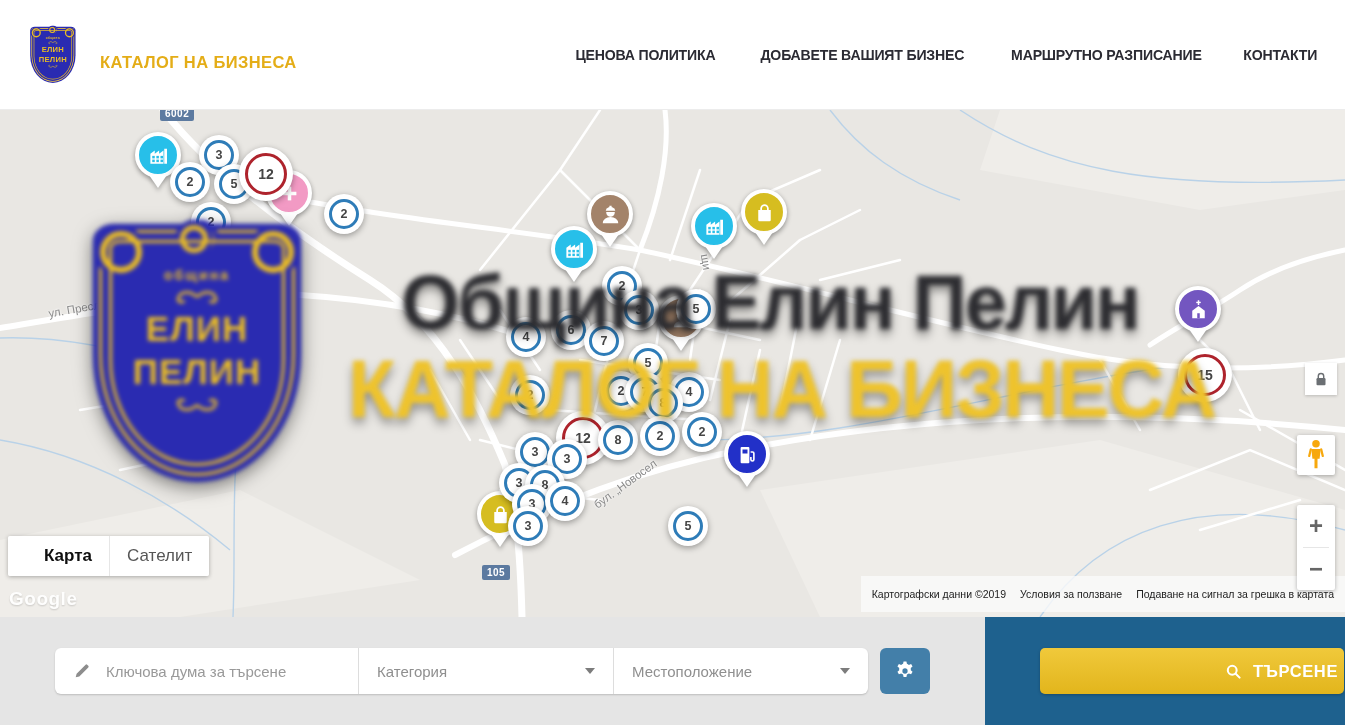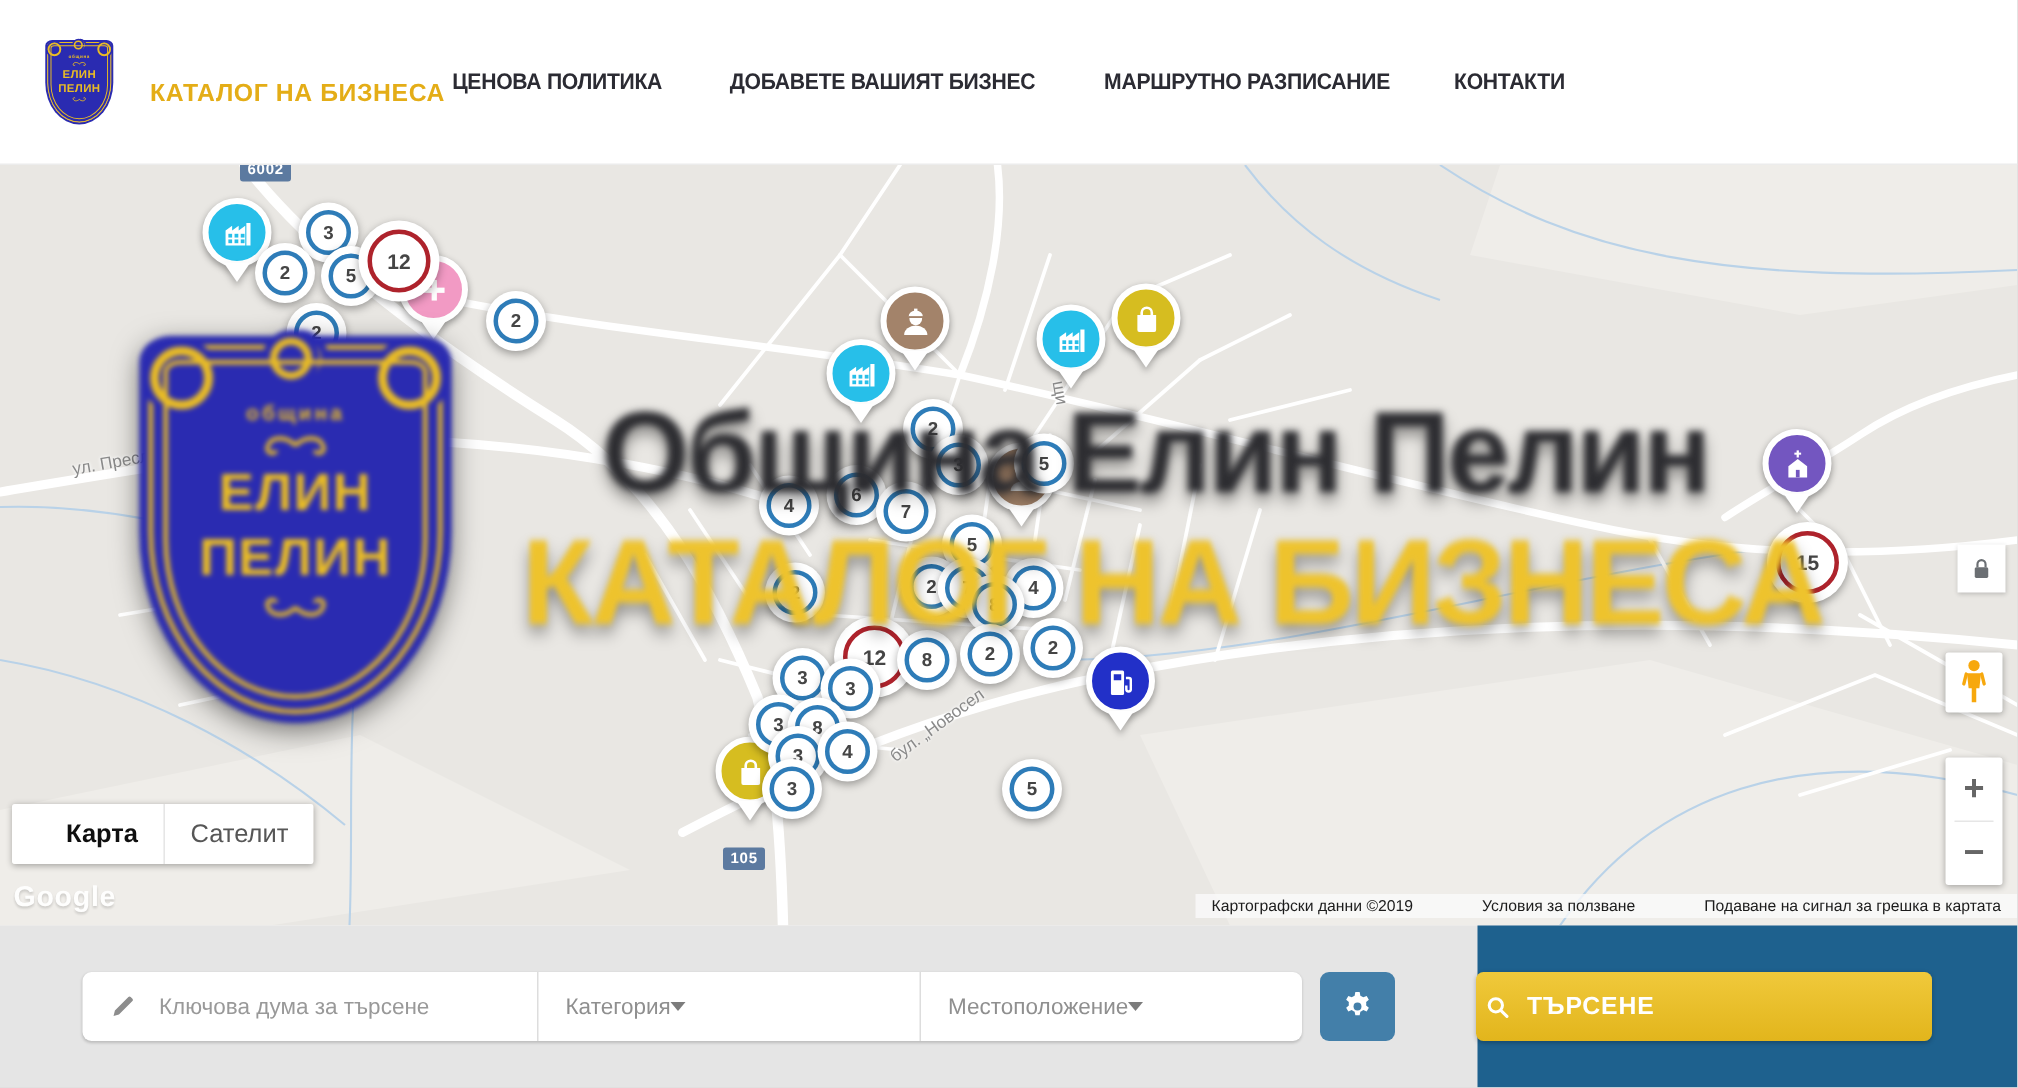--- a/index.html
+++ b/index.html
@@ -2,21 +2,21 @@
 <html><head>
 <meta charset="utf-8">
 <style>
   html,body{margin:0;padding:0;background:#cfcfcf;}
   .page{position:relative;width:1345px;height:725px;overflow:hidden;background:#fff;
         font-family:"Liberation Sans",sans-serif;}
 
   
   .header{position:absolute;top:0;left:0;right:0;height:110px;background:#fff;
           border-bottom:1px solid #ececec;display:flex;align-items:center;
-          justify-content:flex-start;padding:0 25px 0 28px;box-sizing:border-box;z-index:40;}
+          justify-content:space-between;padding:0 25px 0 28px;box-sizing:border-box;z-index:40;}
   .logo{display:flex;align-items:center;gap:20px;cursor:pointer;}
   .logo-crest{width:52px;height:60px;position:relative;flex:0 0 auto;}
   .logo-crest .crest{transform:scale(0.218);transform-origin:0 0;}
   .logo-text .t1{font-size:21px;font-weight:700;color:#45454b;letter-spacing:0.2px;}
   .logo-text .t2{font-size:16.5px;font-weight:700;color:#e4ad17;letter-spacing:0.4px;margin-top:16px;}
   .nav{display:flex;gap:34px;align-items:center;}
   .nav a{font-size:15px;font-weight:700;color:#2b2b33;text-decoration:none;letter-spacing:-0.2px;
          transform:scaleX(0.94);transform-origin:center;white-space:nowrap;cursor:pointer;}
 
   
@@ -81,21 +81,21 @@
   
   .maptype{position:absolute;left:8px;top:426px;display:flex;box-shadow:0 1px 4px rgba(0,0,0,0.3);
            border-radius:2px;overflow:hidden;z-index:10;}
   .mt-btn{background:#fff;height:40px;display:flex;align-items:center;justify-content:center;
           font-size:17px;padding:0 17px;cursor:pointer;}
   .mt-btn.active{font-weight:700;color:#0f0f0f;padding-left:36px;}
   .mt-btn.idle{color:#565656;border-left:1px solid #e6e6e6;}
   .glogo{position:absolute;left:9px;bottom:7px;color:#fff;font-size:19px;font-weight:700;
          letter-spacing:0.5px;opacity:0.95;z-index:10;text-shadow:0 1px 2px rgba(0,0,0,0.18);cursor:pointer;}
   .attr{position:absolute;right:0;bottom:5px;height:16px;display:flex;align-items:center;
-        background:rgba(250,250,250,0.8);font-size:10.5px;color:#1c1c1c;z-index:10;padding:0 4px;gap:32px;}
+        background:rgba(250,250,250,0.8);font-size:10.5px;color:#1c1c1c;z-index:10;padding:10px 4px;}
   .attr span{padding:0 7px;white-space:nowrap;}
   .lockbox{position:absolute;left:1305px;top:253px;width:32px;height:32px;background:#fff;
            display:flex;align-items:center;justify-content:center;z-index:10;
            box-shadow:0 1px 3px rgba(0,0,0,0.2);cursor:pointer;}
   .pegman{position:absolute;left:1297px;top:325px;width:38px;height:40px;background:#fff;border-radius:2px;
           box-shadow:0 1px 4px rgba(0,0,0,0.3);display:flex;align-items:center;justify-content:center;
           z-index:10;cursor:grab;}
   .zoomctl{position:absolute;left:1297px;top:395px;width:38px;background:#fff;border-radius:2px;
            box-shadow:0 1px 4px rgba(0,0,0,0.3);z-index:10;}
   .zbtn{height:42px;display:flex;align-items:center;justify-content:center;font-size:24px;
@@ -106,29 +106,29 @@
   .searchbar{position:absolute;top:617px;left:0;width:1345px;height:108px;background:#e5e5e5;z-index:30;}
   .searchbar-right{position:absolute;left:985px;top:0;bottom:0;right:0;background:#1e618e;}
   .inputs{position:absolute;left:55px;top:31px;height:46px;width:813px;background:#fff;border-radius:6px;
           display:flex;box-shadow:0 1px 2px rgba(0,0,0,0.18);}
   .kw{flex:0 0 303px;display:flex;align-items:center;padding-left:18px;gap:13px;box-sizing:border-box;}
   .kw svg{width:18px;height:18px;flex:0 0 auto;}
   .kw input{border:none;outline:none;font-size:15px;color:#555;width:230px;
             font-family:"Liberation Sans",sans-serif;background:transparent;}
   .kw input::placeholder{color:#999;}
   .sel{flex:0 0 255px;border-left:1px solid #ddd;display:flex;align-items:center;
-       justify-content:flex-start;padding:0 18px;color:#8f8f8f;font-size:15px;cursor:pointer;
+       justify-content:space-between;padding:0 18px;color:#8f8f8f;font-size:15px;cursor:pointer;
        box-sizing:border-box;}
   .caret{width:0;height:0;border-left:5px solid transparent;border-right:5px solid transparent;
          border-top:6px solid #7c7c7c;}
   .gear{position:absolute;left:880px;top:31px;width:50px;height:46px;background:#437fa9;border-radius:6px;
         display:flex;align-items:center;justify-content:center;cursor:pointer;}
   .gear svg{width:24px;height:24px;}
-  .btn-search{position:absolute;left:984px;top:31px;width:304px;height:46px;border-radius:5px;
-        background:linear-gradient(#f0c93b,#e2b51c);display:flex;align-items:center;justify-content:flex-start;
+  .btn-search{position:absolute;left:1040px;top:31px;width:304px;height:46px;border-radius:5px;
+        background:linear-gradient(#f0c93b,#e2b51c);display:flex;align-items:center;justify-content:flex-end;
         gap:11px;color:#fff;font-weight:700;font-size:16.5px;letter-spacing:0.6px;cursor:pointer;
         box-shadow:0 1px 3px rgba(0,0,0,0.25);border:none;}
   .btn-search svg{width:17px;height:17px;}
 </style>
 </head>
 <body>
 
 <div class="page">
 
   <div class="header">

